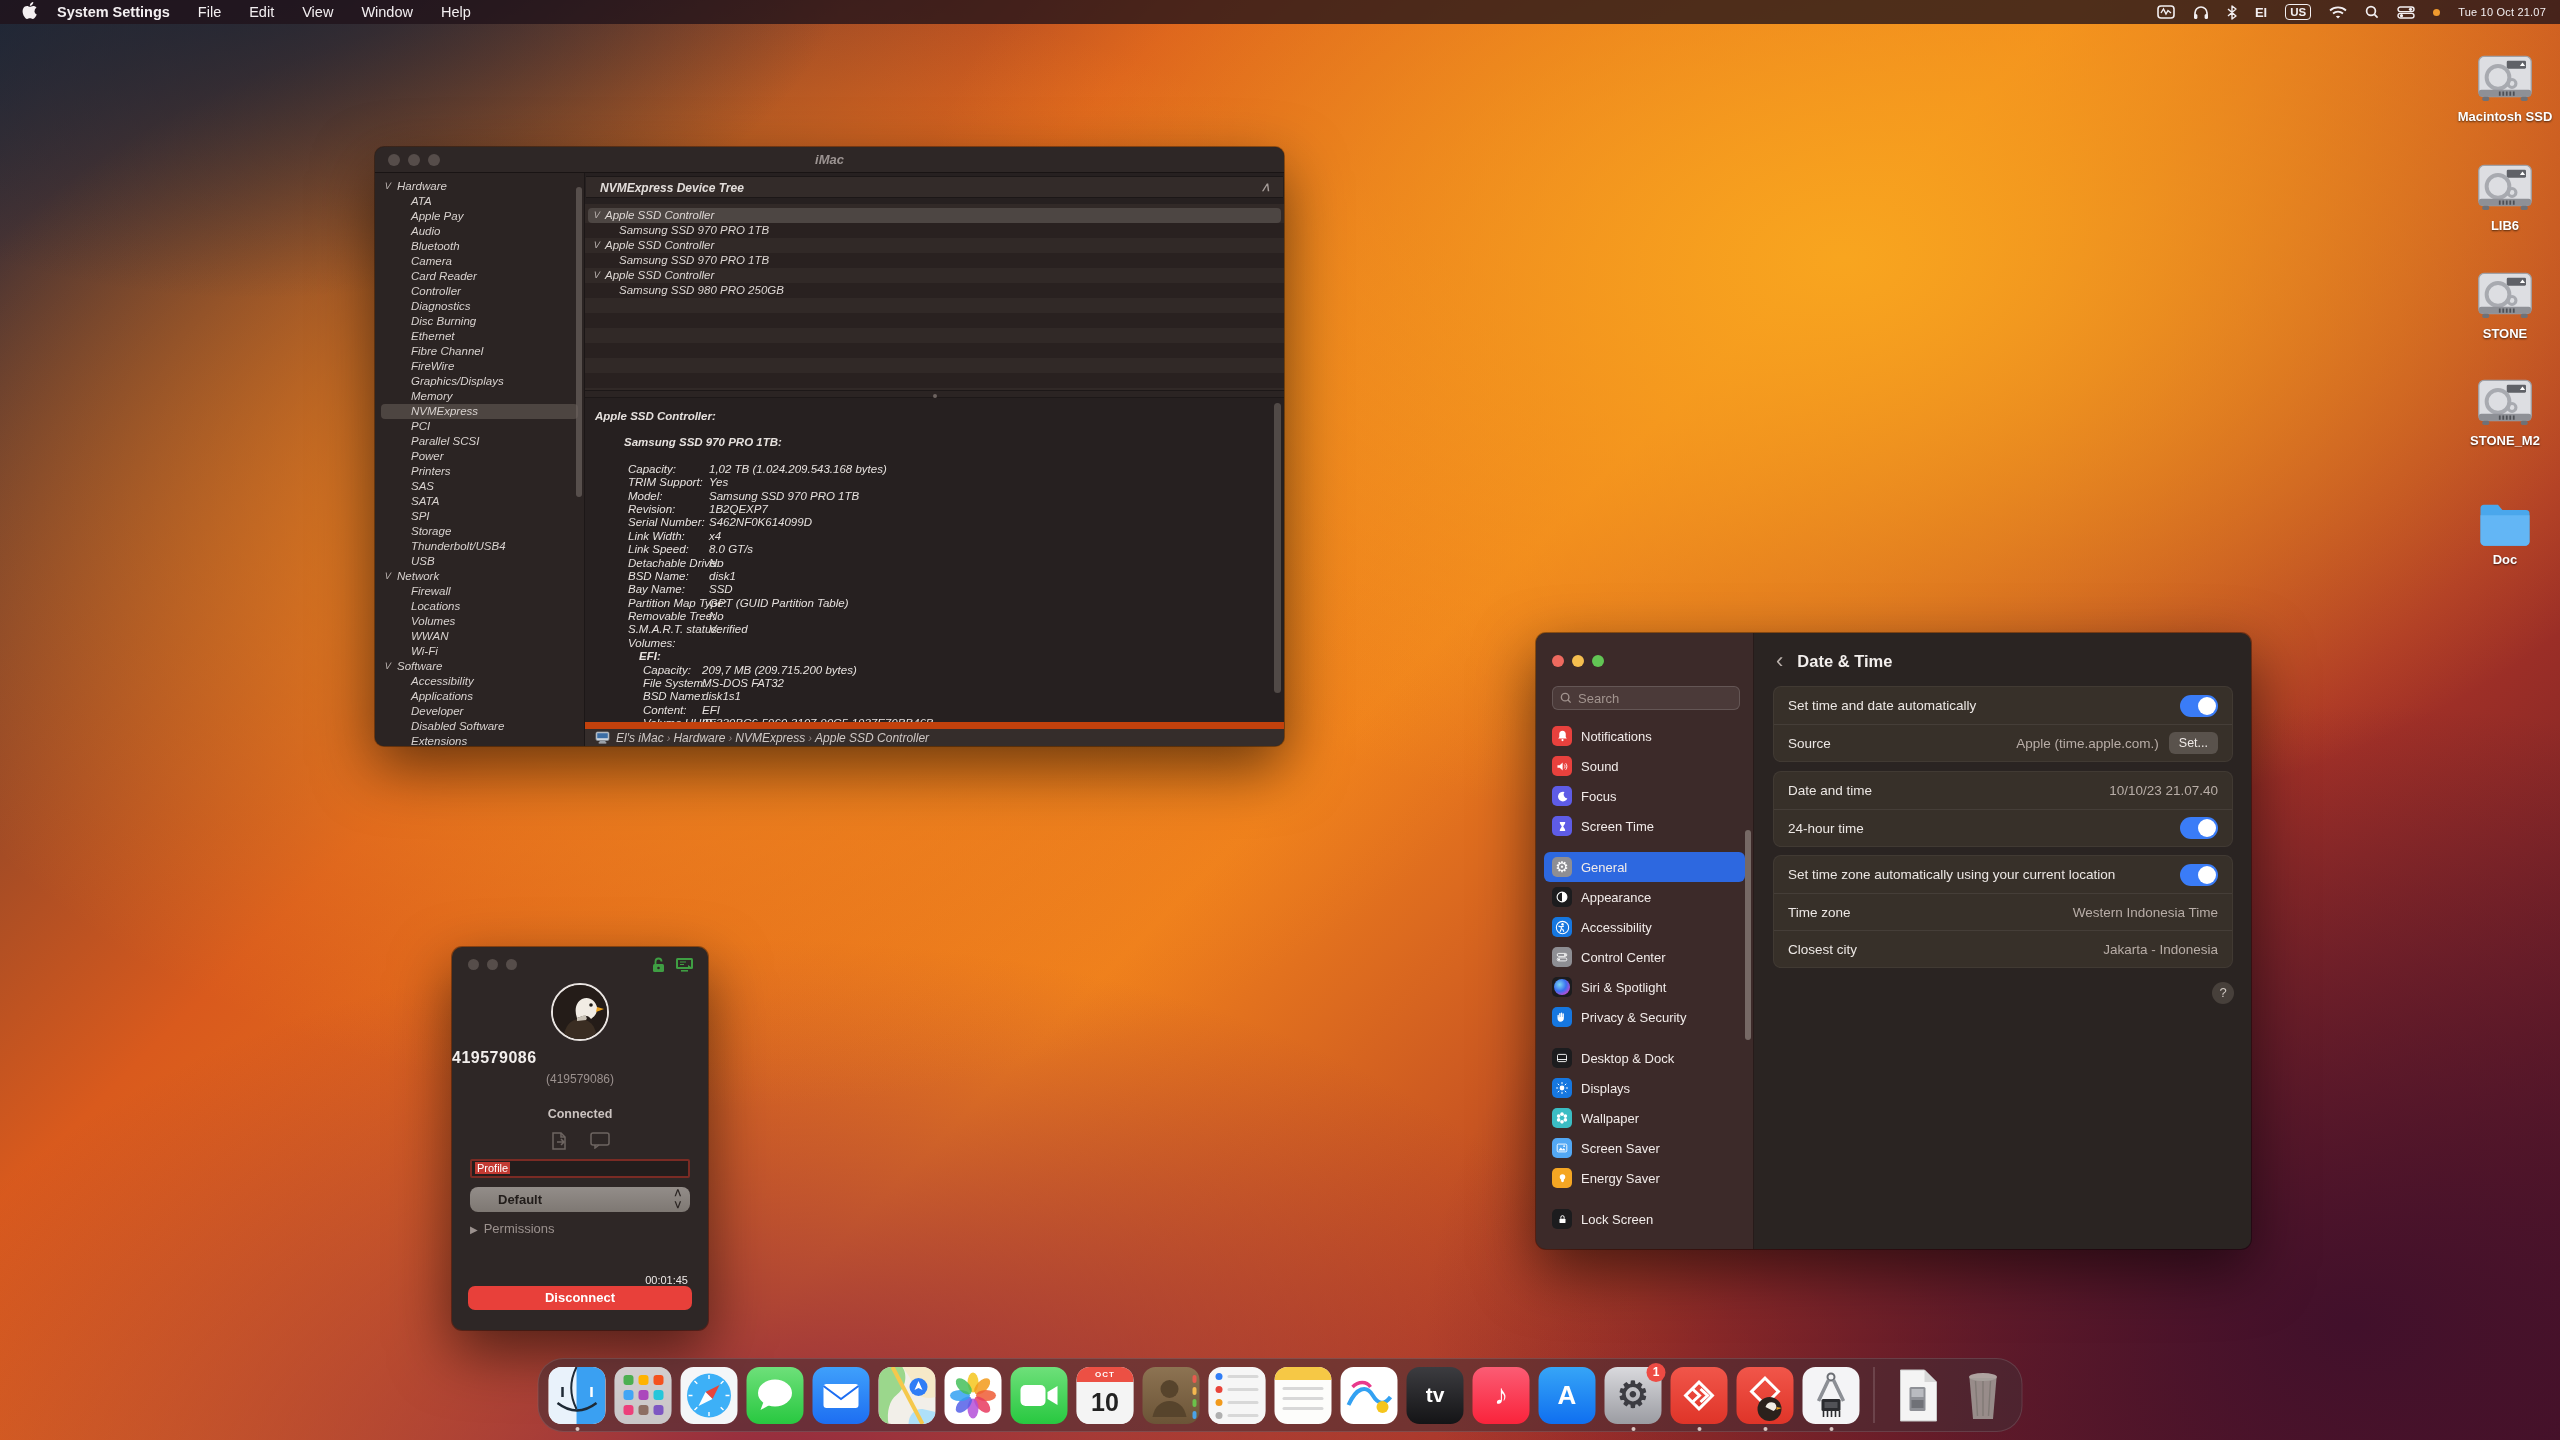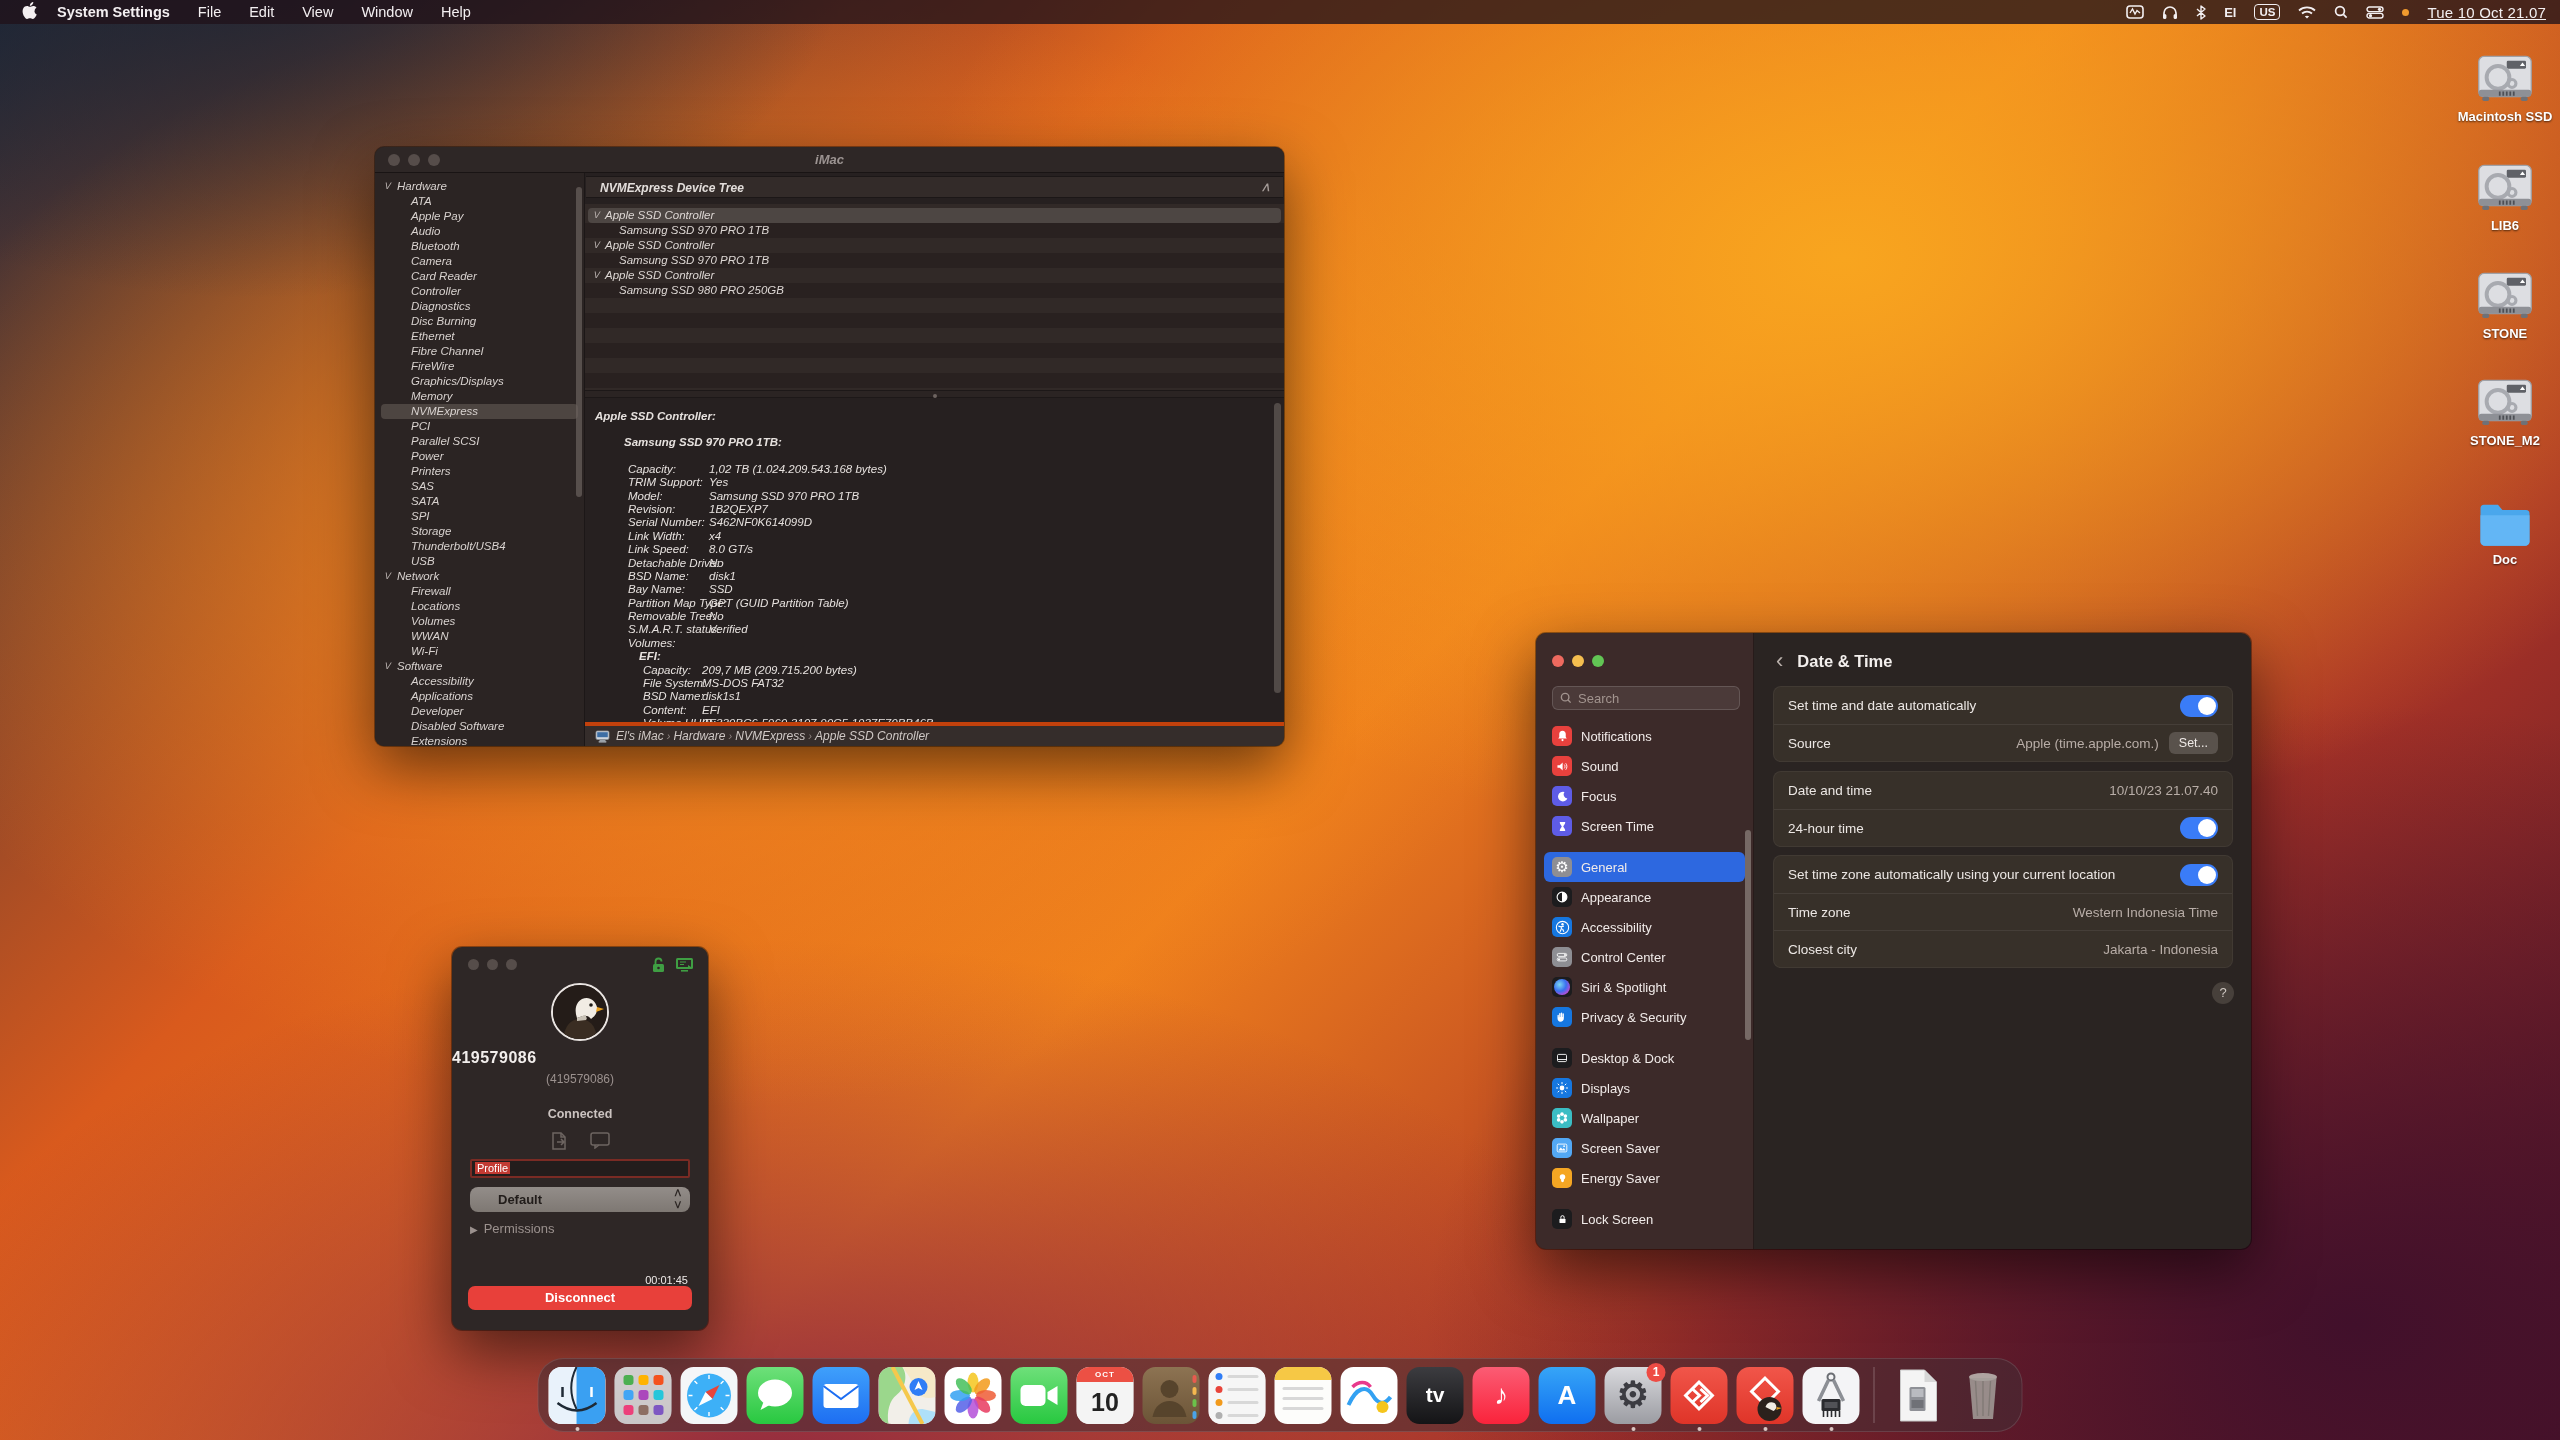--- a/index.html
+++ b/index.html
@@ -19,21 +19,21 @@
   #menubar { position:absolute; top:0; left:0; width:2560px; height:24px;
     background:rgba(32,18,26,0.78); display:flex; align-items:center;
     color:#f3eff1; font-size:14.5px; z-index:50; }
   #menubar .apple { font-size:15px; margin:0 20px 0 22px; }
   #menubar .appname { font-weight:bold; margin-right:28px; }
   #menubar .menu { margin-right:28px; }
   #menubar .right { margin-left:auto; display:flex; align-items:center; gap:18px; padding-right:14px; }
   #menubar .right svg { display:block; }
   .kbd-box { border:1.5px solid #f3eff1; border-radius:4px; font-size:11.5px; font-weight:bold; padding:0 4px; line-height:14px; }
   .cc-dot { width:7px; height:7px; border-radius:50%; background:#f09a2e; }
-  #clock { font-size:15px; letter-spacing:.2px;text-decoration:underline; }
+  #clock { font-size:11px; letter-spacing:.2px; }
 
   
   .window { position:absolute; border-radius:10px; box-shadow:0 22px 60px rgba(0,0,0,.55), 0 0 0 1px rgba(0,0,0,.35); }
   .tl { display:flex; gap:8px; }
   .tl i { width:12px; height:12px; border-radius:50%; display:block; }
   .tl.inactive i { background:#564d4a; }
   .tl.active i:nth-child(1){background:#ee6a5f;} .tl.active i:nth-child(2){background:#f5be4f;} .tl.active i:nth-child(3){background:#62c554;}
 
   
   #sysinfo { left:375px; top:147px; width:909px; height:599px; background:#262020; border-radius:9px; overflow:hidden;font-style:italic; }
@@ -62,21 +62,21 @@
   #si-splitter::after { content:""; position:absolute; left:50%; top:2.5px; width:4px; height:4px; margin-left:-2px; border-radius:50%; background:#6d6460; }
   #si-details { position:absolute; top:225px; left:0; right:0; bottom:24px; overflow:hidden; padding:12px 0 0 10px; font-size:11.5px; color:#e6e1de; }
   .d-row { height:13.4px; line-height:13.4px; position:relative; white-space:nowrap; }
   .d-row.h1 { font-weight:bold; margin-bottom:13px; }
   .d-row.h2 { font-weight:bold; padding-left:29px; margin-bottom:13px; }
   .d-row.h3 { font-weight:bold; padding-left:44px; }
   .d-row.kv  { padding-left:33px; }
   .d-row.kv2 { padding-left:48px; }
   .d-row .val { position:absolute; left:114px; }
   .d-row.kv2 .val { left:107px; }
-  #si-crumbbar { position:absolute; left:0; right:0; bottom:0; height:24px; background:#352d2b; border-top:4px solid #c2410c; display:flex; align-items:center; font-size:12px; color:#cfc8c5; padding-left:10px; gap:6px; }
+  #si-crumbbar { position:absolute; left:0; right:0; bottom:0; height:24px; background:#352d2b; border-top:7px solid #c2410c; display:flex; align-items:center; font-size:12px; color:#cfc8c5; padding-left:10px; gap:6px; }
   #si-crumbbar .sep { color:#8f8683; font-size:11px; }
   #si-details-scroll { position:absolute; right:3px; top:230px; width:7px; height:290px; background:#5d5551; border-radius:4px; opacity:.8; }
 
   
   #session { left:452px; top:947px; width:256px; height:383px; background:#2e2726; border-radius:10px; }
   #session .tl { position:absolute; left:16px; top:12px; }
   #session .tl i { width:11px; height:11px; }
   #sess-topicons { position:absolute; right:14px; top:10px; display:flex; gap:10px; color:#3f9e43; }
   #sess-avatar { position:absolute; left:50%; top:36px; transform:translateX(-50%); width:58px; height:58px; border-radius:50%; border:2px solid #e9e4e1; overflow:hidden; background:#2b2320; }
   #sess-id { position:absolute; top:102px; width:100%; font-size:16px; font-weight:bold; color:#f2eeec; letter-spacing:.5px; }

